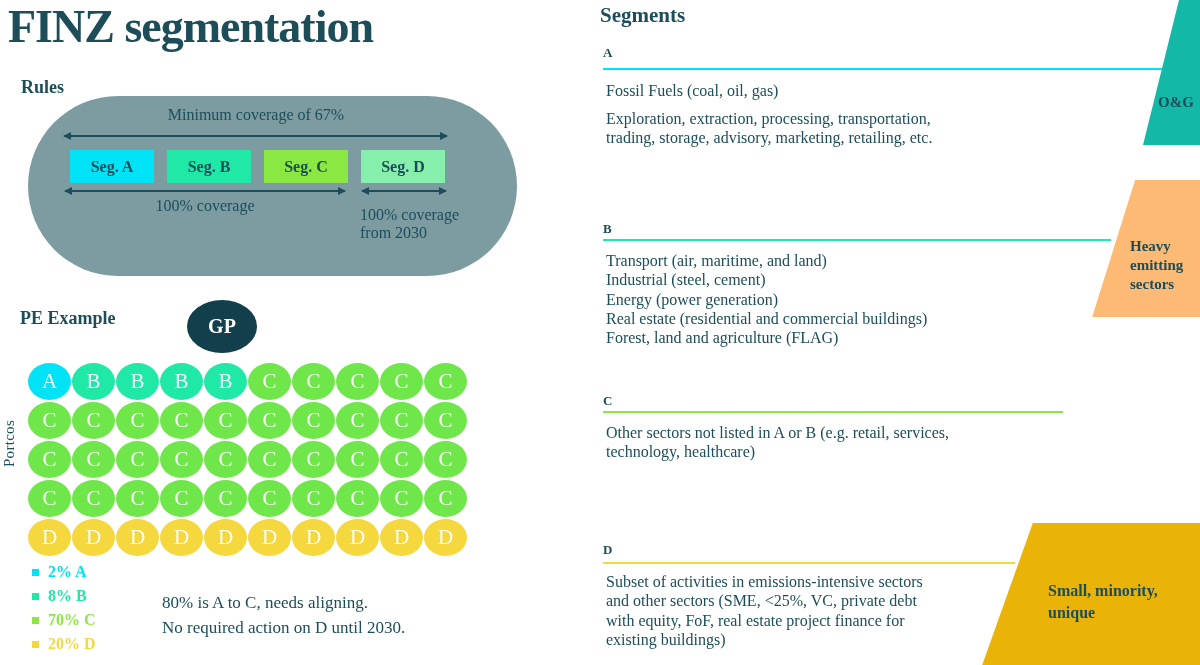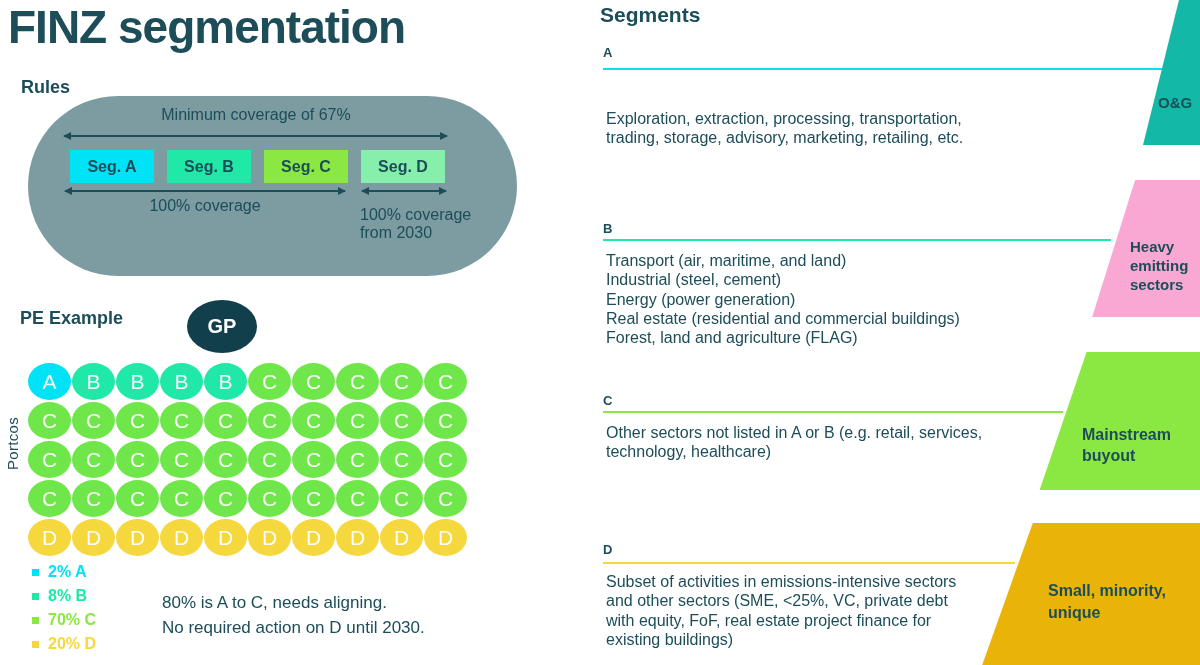--- a/index.html
+++ b/index.html
@@ -1,17 +1,17 @@
 <!DOCTYPE html>
 <html style="--ink: #1C4D59; --ink-dark: #123F4C; --gray: #7D9CA1;"><head>
 <meta charset="utf-8">
 <style>
   html,body{margin:0;padding:0;background:#fff;}
   .slide{position:relative;width:1200px;height:665px;background:#fff;overflow:hidden;
-         font-family:Liberation Sans, sans-serif;color:var(--ink,#1C4D59);}
+         font-family:Liberation Serif, serif;color:var(--ink,#1C4D59);}
   .abs{position:absolute;}
 
   
   .title{left:8px;top:0px;font-size:46px;font-weight:800;letter-spacing:-1px;}
   .h2{font-size:18px;font-weight:600;}
   .rules-h{left:21px;top:77px;}
   .pe-h{left:20px;top:308px;}
 
   .stadium{left:28px;top:96px;width:489px;height:180px;border-radius:90px;background:var(--gray,#7D9CA1);}
   .stadium .lbl{position:absolute;font-size:16px;}
@@ -179,20 +179,21 @@
         <span class="legend-text" style="color: rgb(245, 215, 62);">20% D</span>
       </div>
     </div>
   <div class="abs note">80% is A to C, needs aligning.
 No required action on D until 2030.</div>
 
   <div class="abs seg-heading">Segments</div>
 
   <div class="sec-label lbl-a">A</div>
   <div class="sec-line line-a" style="background-color: rgb(0, 227, 246);"></div>
+  <div class="sec-body body-a1">Fossil Fuels (coal, oil, gas)</div>
   <div class="sec-body body-a2">Exploration, extraction, processing, transportation,
 trading, storage, advisory, marketing, retailing, etc.</div>
 
   <div class="sec-label lbl-b">B</div>
   <div class="sec-line line-b" style="background-color: rgb(32, 232, 167);"></div>
   <div class="sec-body body-b">Transport (air, maritime, and land)
 Industrial (steel, cement)
 Energy (power generation)
 Real estate (residential and commercial buildings)
 Forest, land and agriculture (FLAG)</div>
@@ -205,27 +206,23 @@
   <div class="sec-label lbl-d">D</div>
   <div class="sec-line line-d" style="background-color: rgb(245, 215, 62);"></div>
   <div class="sec-body body-d">Subset of activities in emissions-intensive sectors
 and other sectors (SME, &lt;25%, VC, private debt
 with equity, FoF, real estate project finance for
 existing buildings)</div>
 
   <div class="shape shape-a" style="background-color: #14b8a6;">
     <div class="shape-label">O&amp;G</div>
   </div>
-  <div class="shape shape-b" style="background-color: #f9a8d4;">
+  <div class="shape shape-b" style="background-color: #fdba74;">
     <div class="shape-label">Heavy
 emitting
 sectors</div>
   </div>
-  <div class="shape shape-c" style="background-color: rgb(139, 232, 67);">
-    <div class="shape-label">Mainstream
-buyout</div>
-  </div>
   <div class="shape shape-d" style="background-color: #eab308;">
     <div class="shape-label">Small, minority,
 unique</div>
   </div>
 
 </div>
 
 </body></html>

